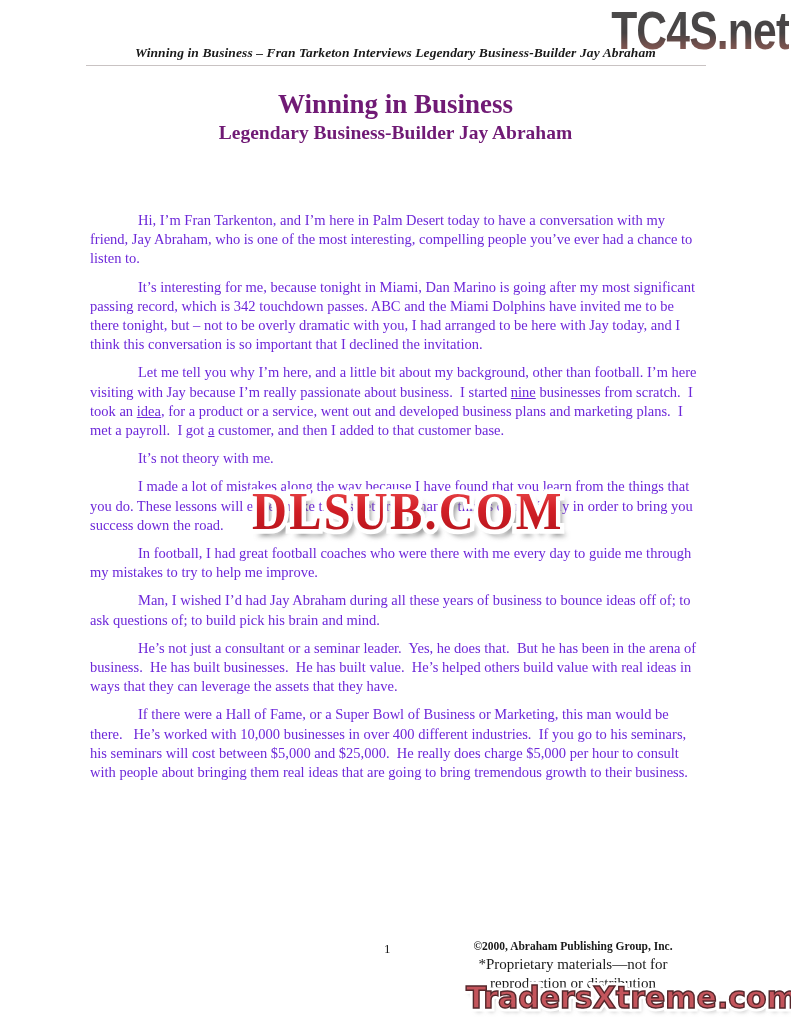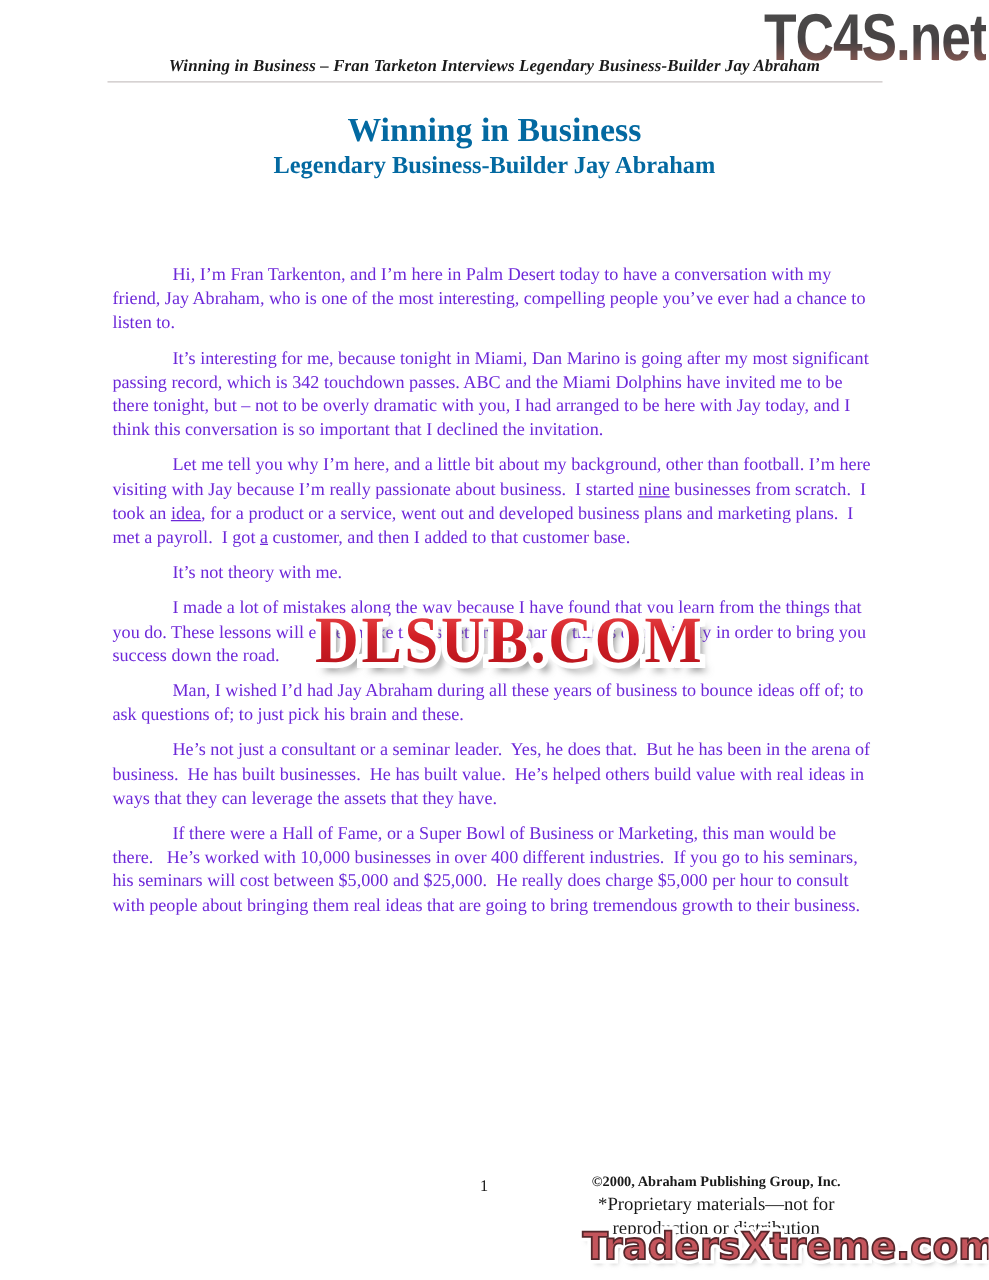--- a/index.html
+++ b/index.html
@@ -24,21 +24,21 @@
   .tc4s {
     position:absolute; top:4px; right:2px;
     font-family:"Liberation Sans", sans-serif; font-weight:bold;
     font-size:52px; letter-spacing:-1px; line-height:1; white-space:nowrap;
     transform:scale(.82,1.02); transform-origin:top right;
     background:linear-gradient(180deg,#4d4d4d 0%,#464243 55%,#7c544f 82%,#9d726a 100%);
     -webkit-background-clip:text; background-clip:text; color:transparent;
   }
 
   
-  .title-block { position:absolute; top:89px; left:0; width:100%; text-align:center; font-weight:bold; color:#0369a1; }
+  .title-block { position:absolute; top:89px; left:0; width:100%; text-align:center; font-weight:bold; color:#701a75; }
   .title-main { font-size:27px; margin:0; line-height:1.15; }
   .title-sub  { font-size:19.5px; margin:2px 0 0 0; line-height:1.15; }
 
   
   .doc-body {
     position:absolute; left:90px; top:211px; width:613px;
     font-size:14.5px; line-height:19.2px; font-weight:normal; color:#6d28d9;
     text-align:left;
   }
   .para { margin:0 0 9px 0; text-indent:48px; }
@@ -95,21 +95,22 @@
     <div class="title-main">Winning in Business</div>
     <div class="title-sub">Legendary Business-Builder Jay Abraham</div>
   </div>
 
   <div class="doc-body">
       <p class="para"><span>Hi, I’m Fran Tarkenton, and I’m here in Palm Desert today to have a conversation with my friend, Jay Abraham, who is one of the most interesting, compelling people you’ve ever had a chance to listen to.</span></p>
       <p class="para"><span>It’s interesting for me, because tonight in Miami, Dan Marino is going after my most significant passing record, which is 342 touchdown passes. ABC and the Miami Dolphins have invited me to be there tonight, but – not to be overly dramatic with you, I had arranged to be here with Jay today, and I think this conversation is so important that I declined the invitation.</span></p>
       <p class="para"><span>Let me tell you why I’m here, and a little bit about my background, other than football. I’m here visiting with Jay because I’m really passionate about business.&nbsp; I started </span><span class="u">nine</span><span> businesses from scratch.&nbsp; I took an </span><span class="u">idea</span><span>, for a product or a service, went out and developed business plans and marketing plans.&nbsp; I met a payroll.&nbsp; I got </span><span class="u">a</span><span> customer, and then I added to that customer base.</span></p>
       <p class="para"><span>It’s not theory with me.</span></p>
       <p class="para"><span>I made a lot of mistakes along the way because I have found that you learn from the things that you do. These lessons will either make things better, or change things dramatically in order to bring you success down the road.</span></p>
-      <p class="para"><span>Man, I wished I’d had Jay Abraham during all these years of business to bounce ideas off of; to ask questions of; to just pick his brain and these.</span></p>
+      <p class="para"><span>In football, I had great football coaches who were there with me every day to guide me through my mistakes to try to help me improve.</span></p>
+      <p class="para"><span>Man, I wished I’d had Jay Abraham during all these years of business to bounce ideas off of; to ask questions of; to build pick his brain and mind.</span></p>
       <p class="para"><span>He’s not just a consultant or a seminar leader.&nbsp; Yes, he does that.&nbsp; But he has been in the arena of business.&nbsp; He has built businesses.&nbsp; He has built value.&nbsp; He’s helped others build value with real ideas in ways that they can leverage the assets that they have.</span></p>
       <p class="para"><span>If there were a Hall of Fame, or a Super Bowl of Business or Marketing, this man would be there.&nbsp;&nbsp; He’s worked with 10,000 businesses in over 400 different industries.&nbsp; If you go to his seminars, his seminars will cost between $5,000 and $25,000.&nbsp; He really does charge $5,000 per hour to consult with people about bringing them real ideas that are going to bring tremendous growth to their business.</span></p>
     </div>
 
   <div class="wm dlsub">
     <span class="wm-back">DLSUB.COM</span>
     <span class="wm-front">DLSUB.COM</span>
   </div>
 
   <div class="page-num">1</div>

